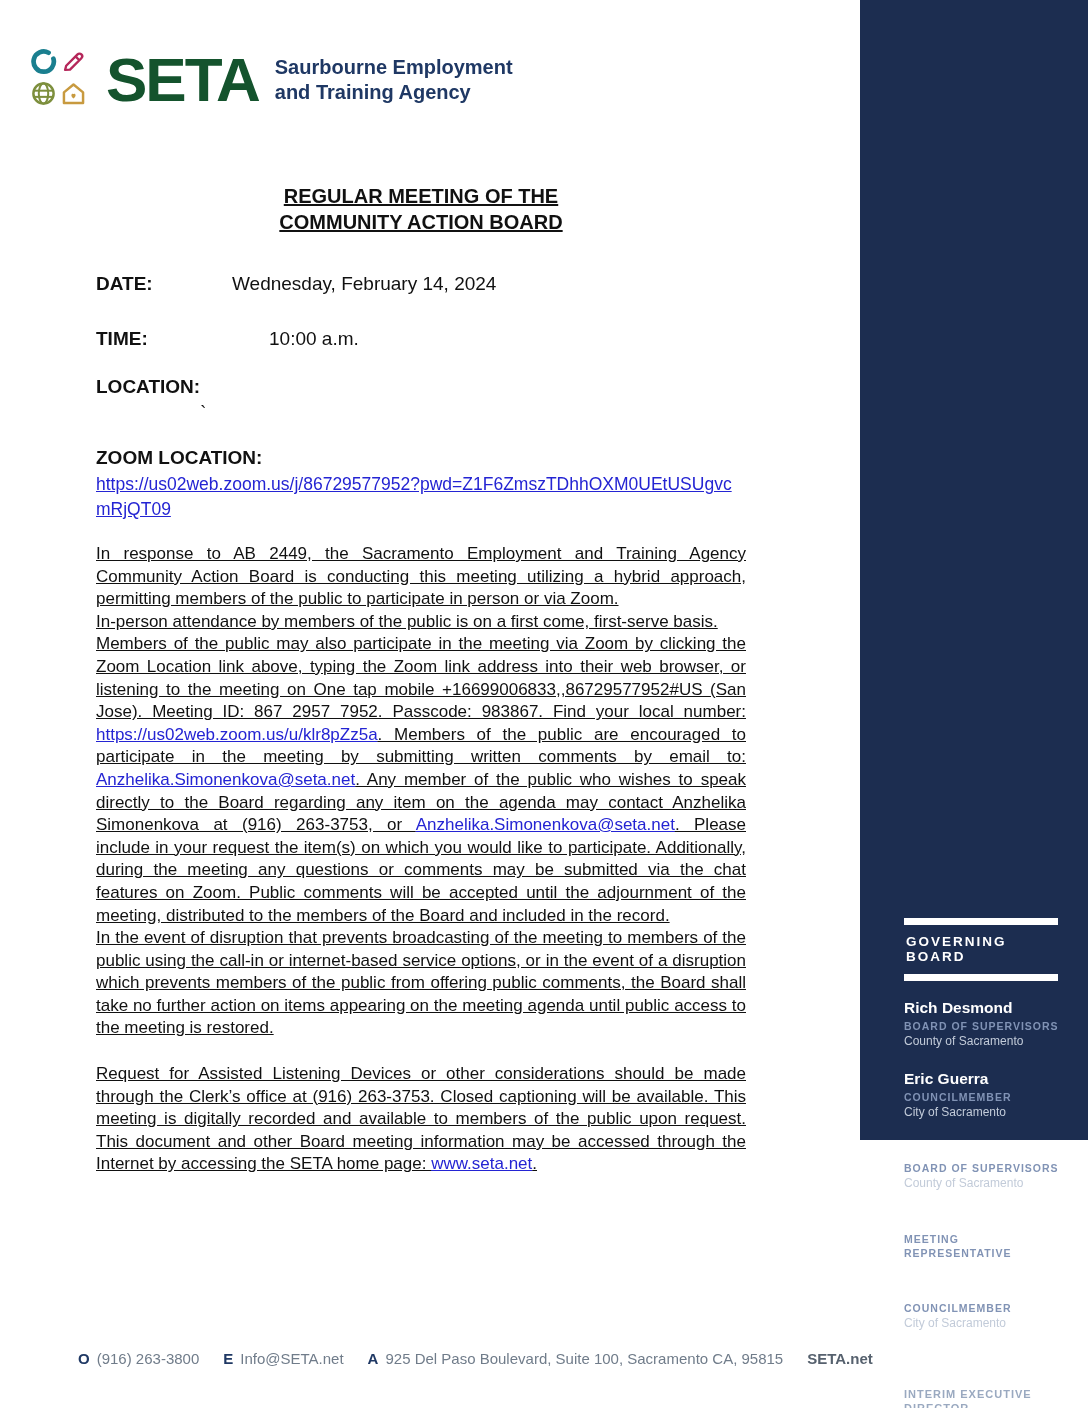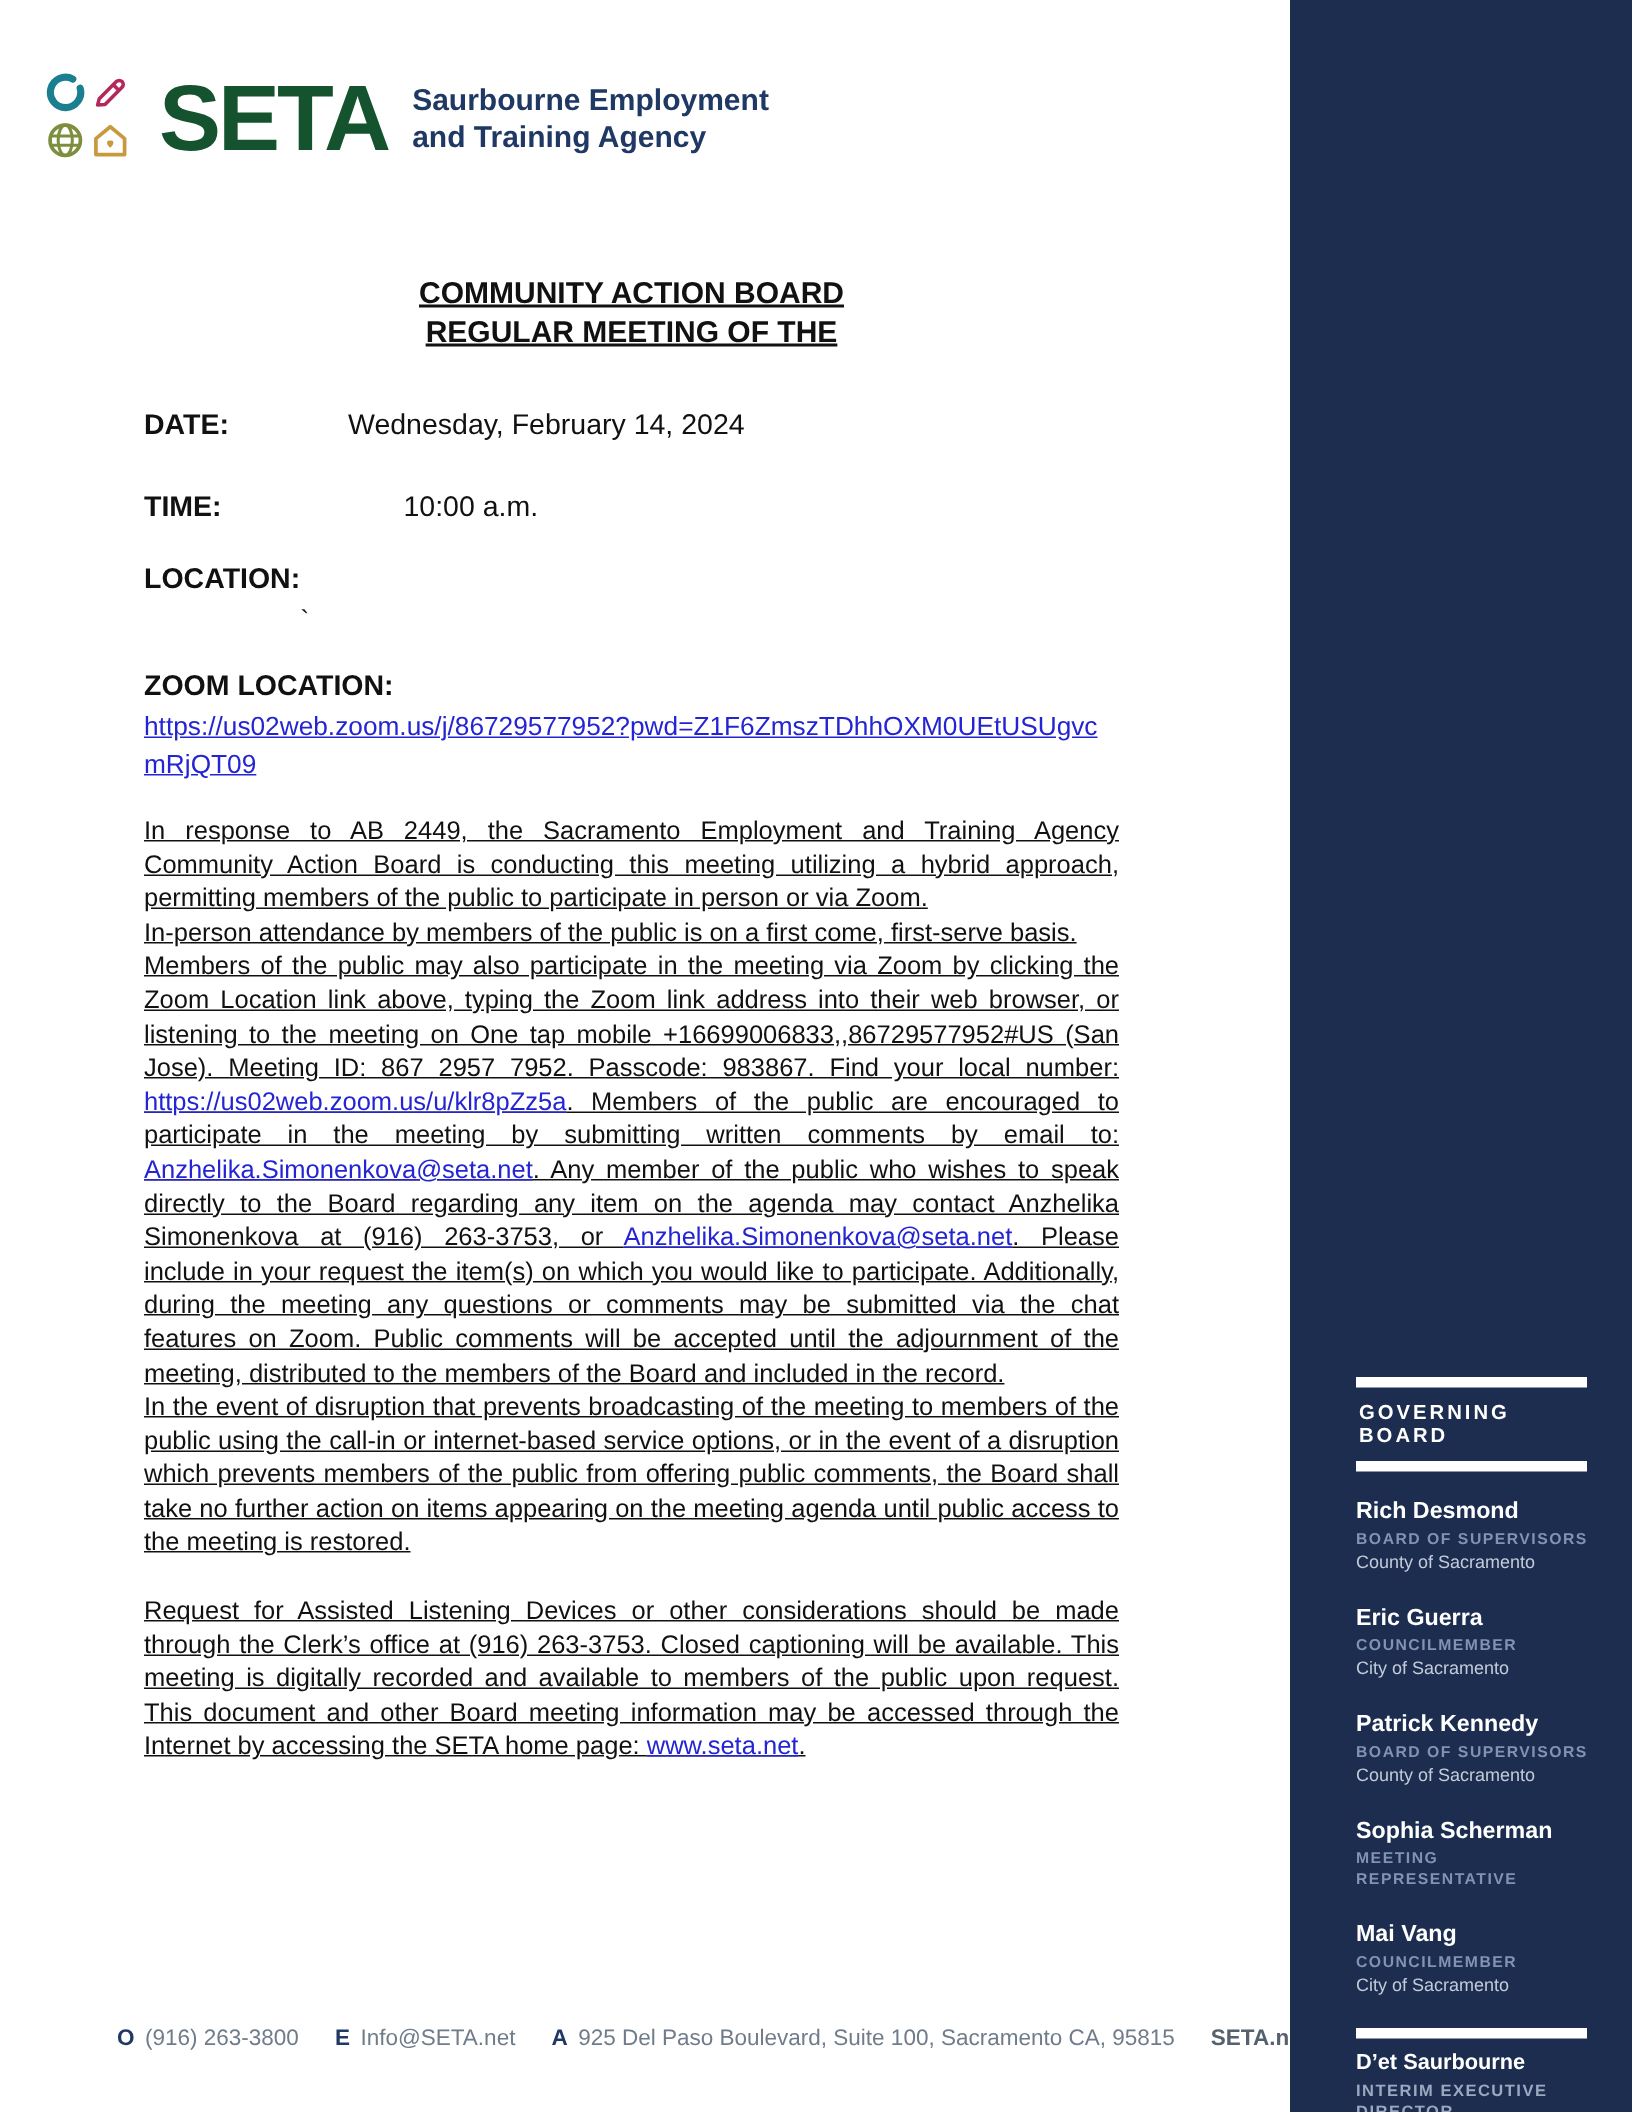--- a/index.html
+++ b/index.html
@@ -41,21 +41,21 @@
   .body-par.gap { margin-top:23px; }
   .body-par a { color:#2424d3; }
 
   
   .footer { position:absolute; left:78px; top:1350px; width:730px; display:flex; align-items:baseline; font-size:15px; color:#707c8a; }
   .f-item { margin-right:24px; white-space:nowrap; }
   .f-prefix { font-weight:800; color:#1f3864; margin-right:7px; }
   .f-brand { margin-left:auto; font-weight:800; color:#56616e; }
 
   
-  .sidebar { position:absolute; left:860px; top:0; width:228px; height:1408px; background:#1c2d50; color:#fff; }
+  .sidebar { position:absolute; left:860px; top:0; width:228px; height:1140px; background:#1c2d50; color:#fff; }
   .sidebar-inner { padding:918px 28px 0 44px; }
   .bar { height:7px; background:#ffffff; width:154px; }
   .gb-heading { margin:9px 0 10px 2px; font-size:13.5px; font-weight:800; letter-spacing:2px; word-spacing:4px; color:#ffffff; }
   .members { margin-top:18px; }
   .member { margin-bottom:21px; }
   .member .m-name { font-size:15.5px; font-weight:800; line-height:18px; color:#ffffff; }
   .member .m-role { font-size:10.5px; font-weight:700; letter-spacing:1px; line-height:14px; margin-top:2px; color:#8193b5; }
   .member .m-org { font-size:12px; line-height:15px; margin-top:1px; color:#c2cbd9; }
   .director { margin-top:0; }
   .director .bar { margin-top:20px; }
@@ -98,22 +98,22 @@
     <div class="brand">SETA</div>
     <div class="tagline">
       <div>Saurbourne Employment</div>
       <div>and Training Agency</div>
     </div>
   </div>
 
   <div class="content">
 
     <div class="doc-title">
+      <div><span>REGULAR MEETING OF THE</span></div>
       <div><span>COMMUNITY ACTION BOARD</span></div>
-      <div><span>REGULAR MEETING OF THE</span></div>
     </div>
 
     <div class="meta-row row-date">
       <div class="lbl">DATE:</div>
       <div>Wednesday, February 14, 2024</div>
     </div>
 
     <div class="meta-row row-time">
       <div class="lbl">TIME:</div>
       <div>10:00 a.m.</div>

